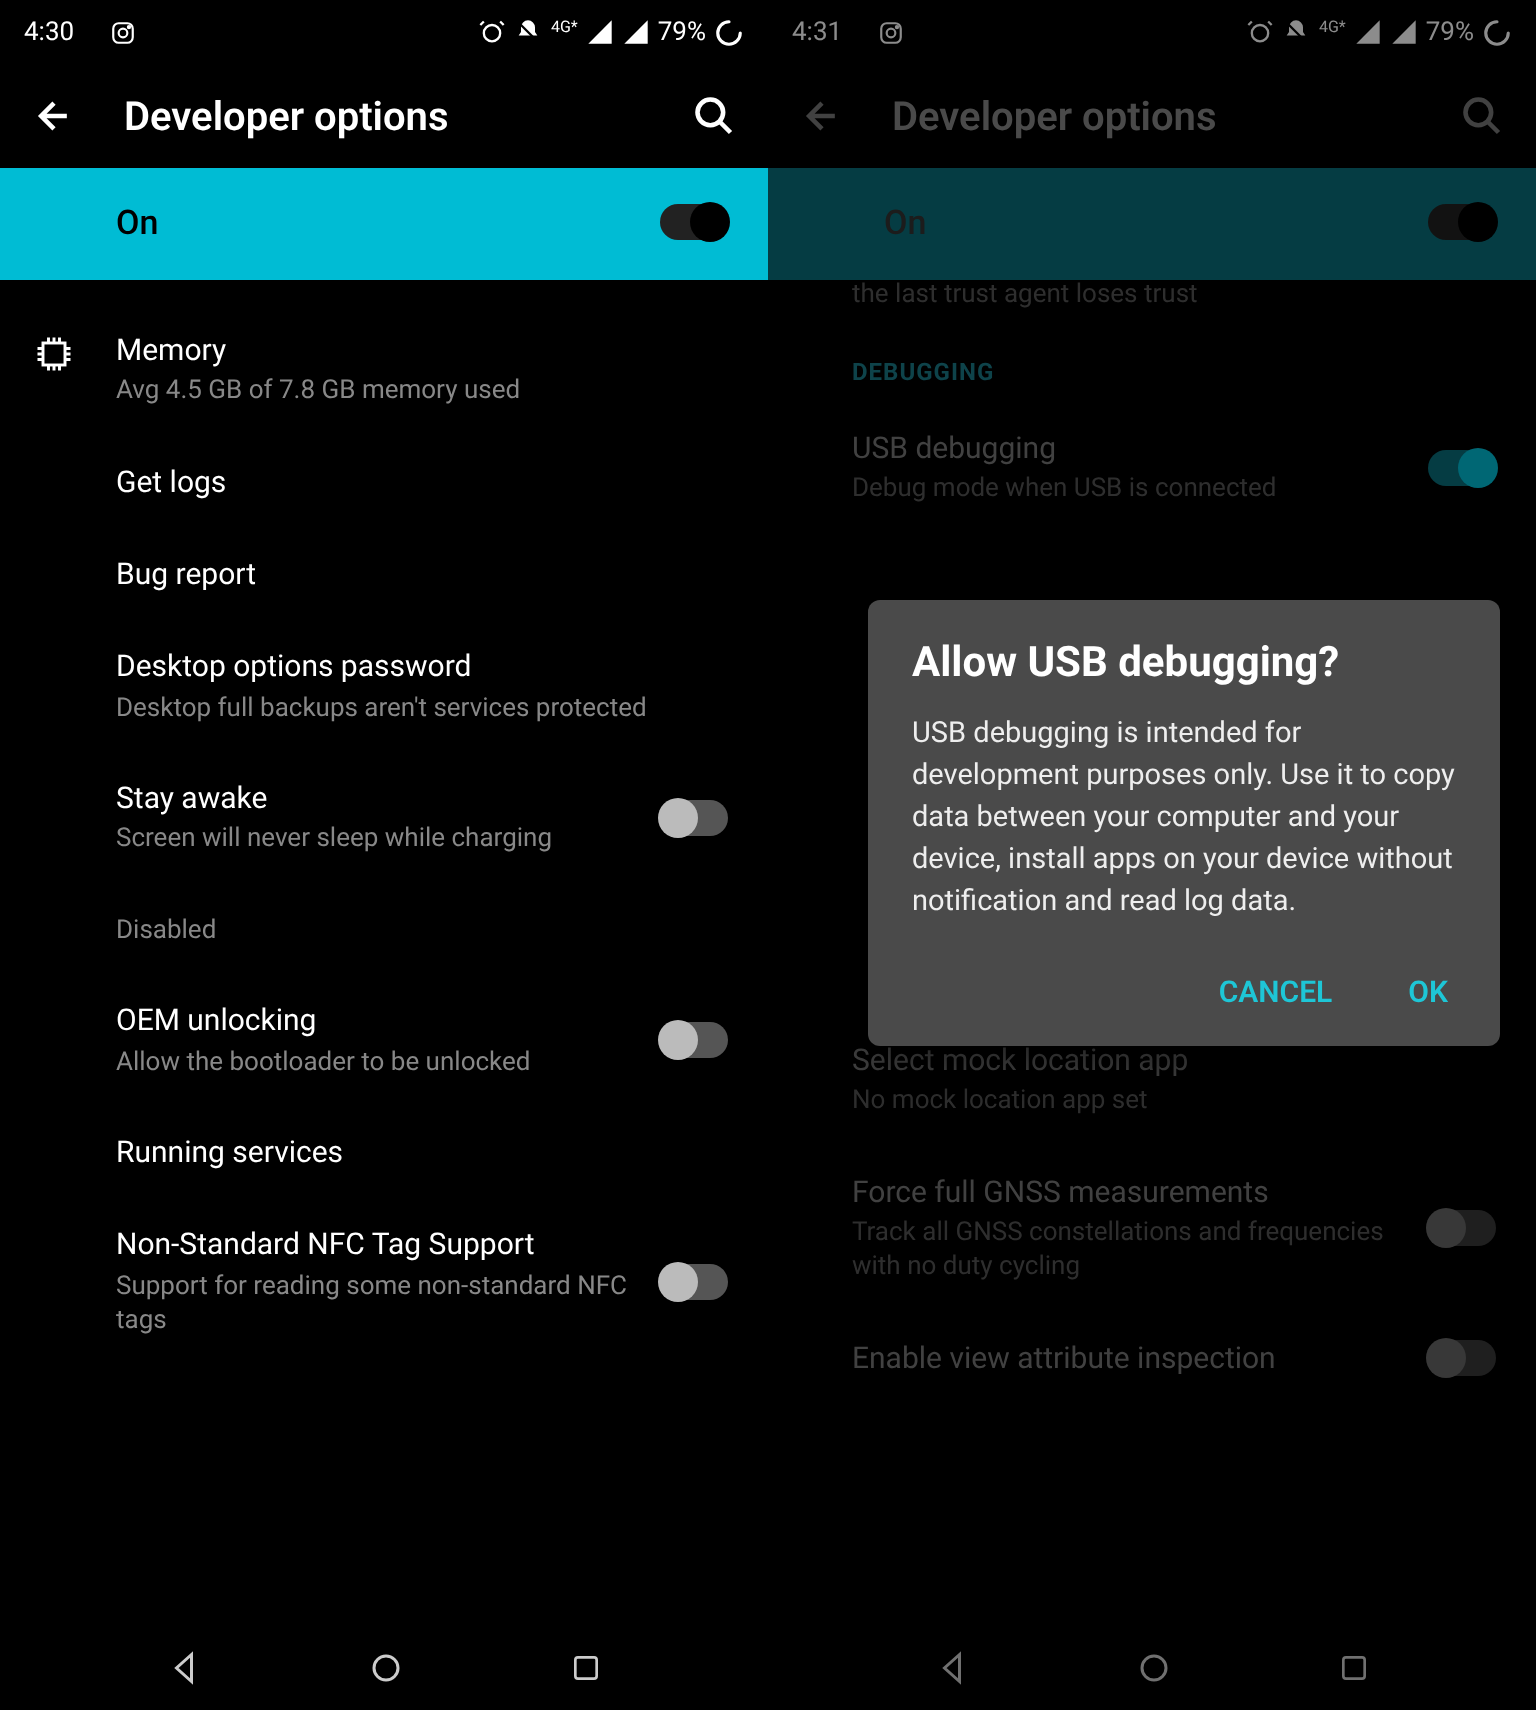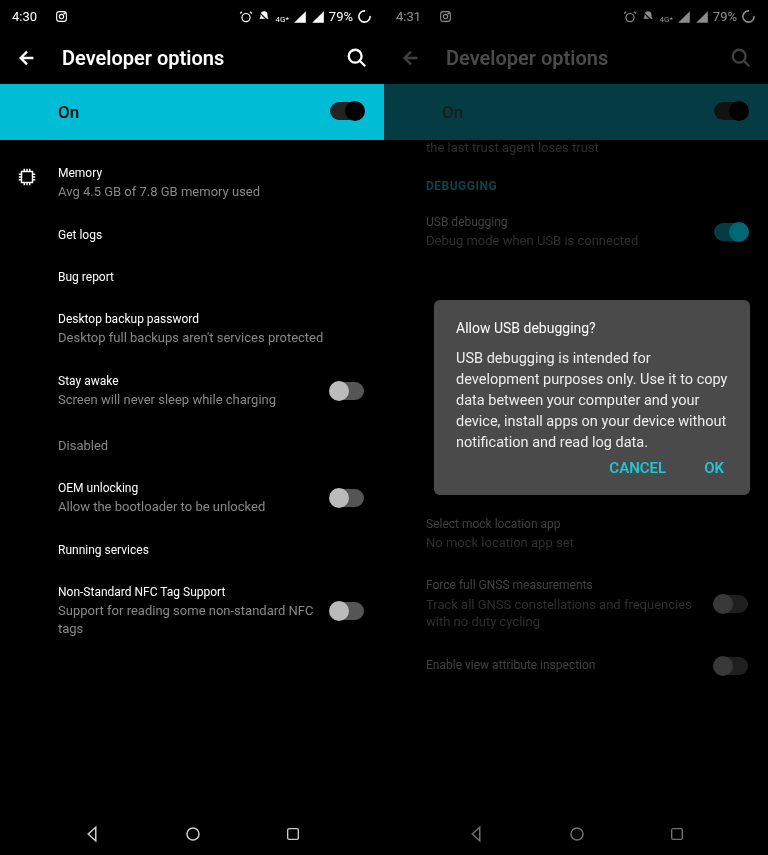--- a/index.html
+++ b/index.html
@@ -1,20 +1,20 @@
 <!DOCTYPE html>
 <html><head>
 <meta charset="utf-8">
 <style>
 *{margin:0;padding:0;box-sizing:border-box;font-family:-apple-system,BlinkMacSystemFont,'Segoe UI',Roboto,sans-serif}
 body{background:#000;width:768px;height:855px;overflow:hidden;display:flex}
 .screen{width:384px;height:855px;position:relative;background:#000;display:flex;flex-direction:column}
 .statusbar{height:32px;display:flex;justify-content:space-between;align-items:center;padding:0 12px;color:#fff;font-size:13px}
 .sb-left{display:flex;align-items:center;gap:18px}
-.sb-right{display:flex;align-items:flex-end;gap:4px}
+.sb-right{display:flex;align-items:flex-start;gap:4px}
 .sb-icon{display:inline-flex}
 .header{display:flex;align-items:center;padding:14px 16px;gap:24px}
 .header .title{color:#fff;font-size:20px;font-weight:600;flex:1}
 .back-arrow,.search-btn{color:#fff;cursor:pointer}
 .dimmed .back-arrow,.dimmed .search-btn{color:#777}
 .dimmed .header .title{color:#888}
 .master-toggle{background:#00bcd4;display:flex;align-items:flex-start;justify-content:space-between;padding:18px 20px 18px 58px}
 .master-toggle .lbl{color:#000;font-size:17px;font-weight:500}
 .dimmed .master-toggle{background:#0a6e7a}
 .dimmed .master-toggle .lbl{color:#333}
@@ -25,33 +25,33 @@
 .toggle.on-cyan{background:#0a6e7a}
 .toggle.on-cyan .knob{left:15px;background:#00bcd4}
 .toggle.off{background:#555}
 .toggle.off .knob{left:-1px;background:#bbb}
 .dimmed .toggle.off{background:#3a3a3a}
 .dimmed .toggle.off .knob{background:#666}
 .master-toggle .toggle.on{background:#222}
 .content{flex:1;overflow:hidden;padding:12px 0}
 .item{display:flex;padding:13px 20px 13px 58px;position:relative}
 .item .txt{flex:1;padding-right:12px}
-.item .title{color:#fff;font-size:12px;line-height:1.35}
+.item .title{color:#fff;font-size:15px;line-height:1.35}
 .item .sub{color:#888;font-size:13px;line-height:1.35;margin-top:2px}
 .item .icn{position:absolute;left:16px;top:14px}
 .item .right{display:flex;align-items:center}
 .dimmed .item .title{color:#777}
 .dimmed .item .sub{color:#555}
 .section-hdr{color:#00bcd4;font-size:12px;font-weight:700;letter-spacing:0.5px;padding:14px 20px 8px 42px}
 .dimmed .section-hdr{color:#1a7a88}
 .dimmed-overlay{position:absolute;inset:0;background:rgba(0,0,0,0.45);pointer-events:none}
 .dialog{position:absolute;left:50px;right:18px;top:300px;background:#4a4a4a;border-radius:6px;padding:20px 22px 12px 22px;z-index:10;box-shadow:0 8px 24px rgba(0,0,0,0.5)}
-.dialog .dtitle{color:#fff;font-size:14px;font-weight:400;margin-bottom:12px}
+.dialog .dtitle{color:#fff;font-size:21px;font-weight:700;margin-bottom:12px}
 .dialog .dbody{color:#eee;font-size:14.5px;line-height:1.45}
-.dialog .dactions{display:flex;justify-content:flex-end;gap:30px;}
+.dialog .dactions{display:flex;justify-content:flex-end;gap:30px;margin-top:20px}
 .dialog .dactions button{background:none;border:none;color:#1ec6d6;font-size:15px;font-weight:600;cursor:pointer;padding:6px 4px}
 .navbar{height:42px;display:flex;justify-content:space-evenly;align-items:center}
 .navbtn{color:#ccc;cursor:pointer}
 .truncline{color:#555;font-size:13px;padding:0 6px 10px 42px}
 svg{display:block}
 </style>
 </head>
 <body>
 
 <div class="screen">
@@ -139,21 +139,21 @@
           <div class="title">Get logs</div>
         </div>
     </div>
     <div class="item">
       <div class="txt">
           <div class="title">Bug report</div>
         </div>
     </div>
     <div class="item">
       <div class="txt">
-          <div class="title">Desktop backup password</div>
+          <div class="title">Desktop options password</div>
           <div class="sub">Desktop full backups aren't services protected</div>
         </div>
     </div>
     <div class="item">
       <div class="txt">
           <div class="title">Stay awake</div>
           <div class="sub">Screen will never sleep while charging</div>
         </div>
       <div class="right">
           <div class="toggle off">

